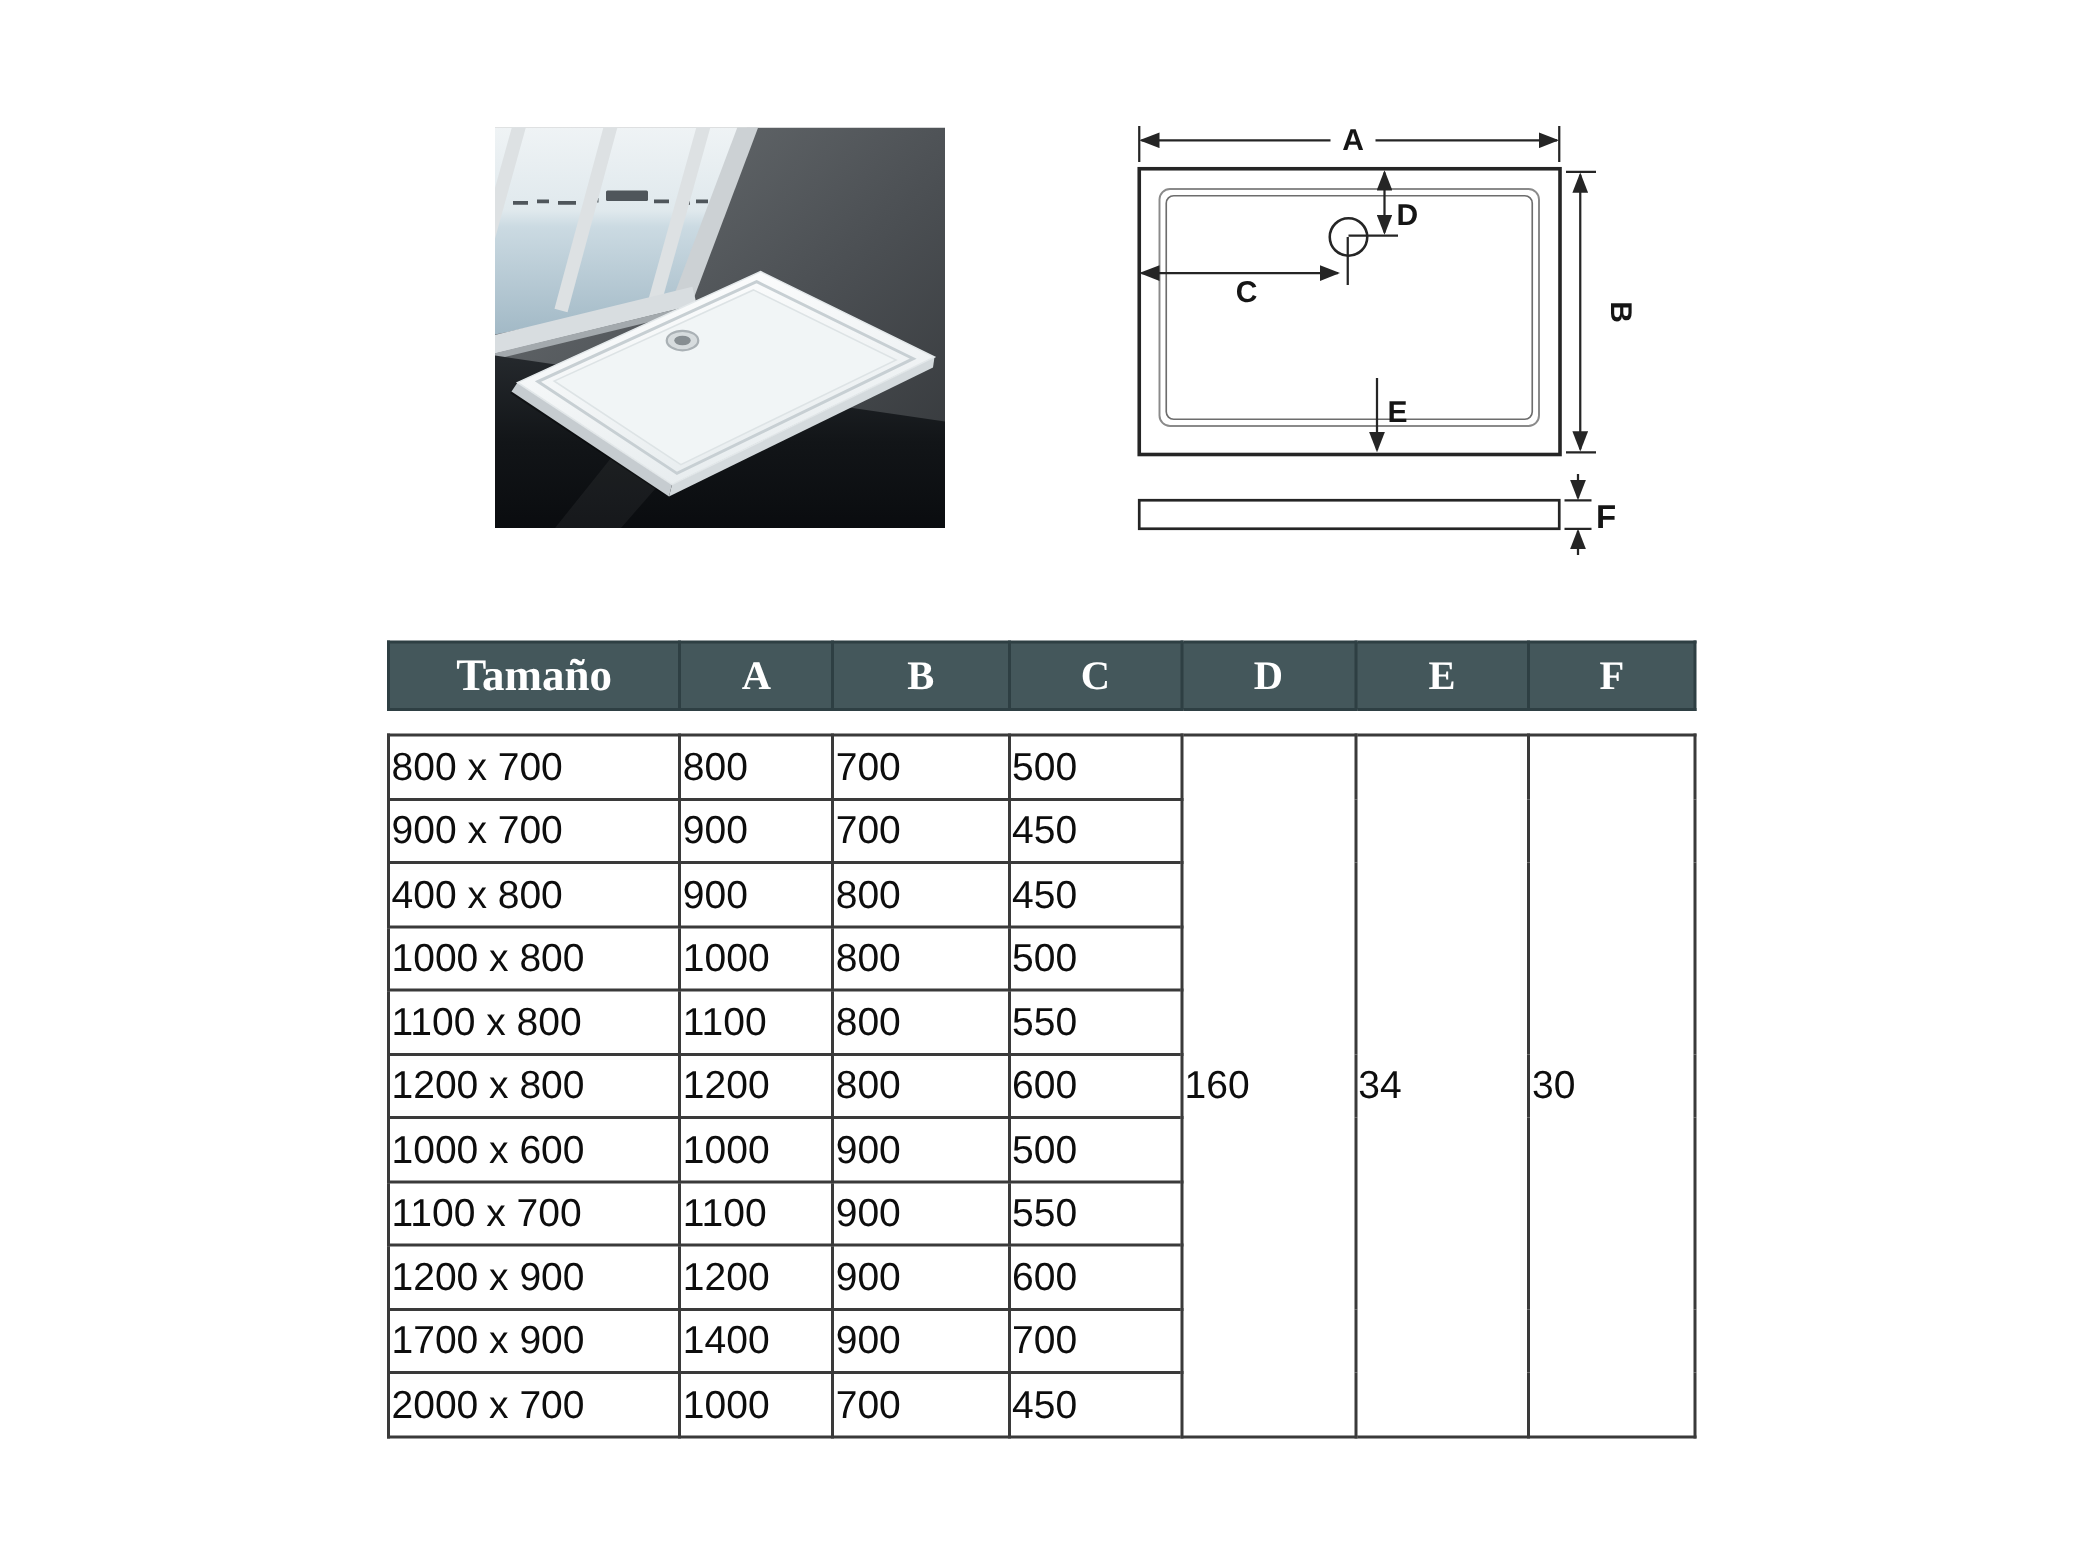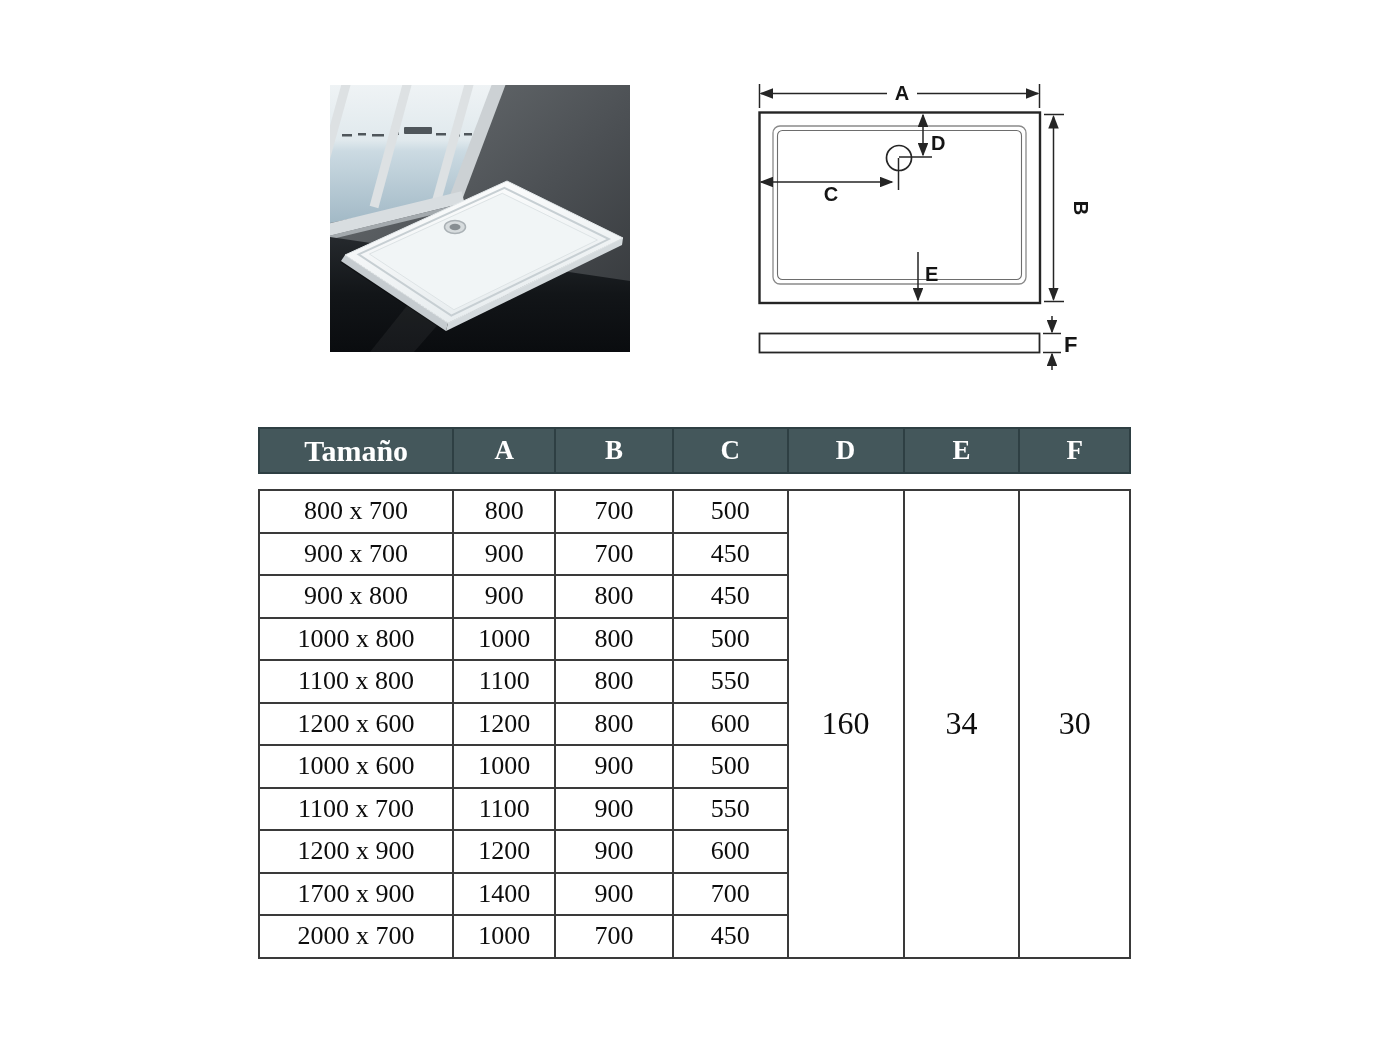--- a/index.html
+++ b/index.html
@@ -23,26 +23,26 @@
   .hdr-table{height:45px;}
   .hdr-table td{
     background:#44575b;color:#ffffff;text-align:center;vertical-align:middle;
     font-family:"Liberation Serif","DejaVu Serif",serif;font-weight:bold;
     border:2px solid #2e3f43;height:41px;
   }
   .hdr-size{font-size:30px;margin-top:44px;}
   .hdr-letter{font-size:27px;}
   .body-table{margin-top:15px;}
   .body-table td{
-    border:2px solid #3a3a3a;text-align:center;vertical-align:middle;
+    border:2px solid #3a3a3a;text-align:left;vertical-align:middle;
     font-size:26px;color:#0d0d0d;height:38.5px;background:#ffffff;
-    font-family:Liberation Serif, serif;
+    font-family:Liberation Sans, sans-serif;
     margin-top:42px;
   }
-  .body-table td.shared{font-size:32px;}
+  .body-table td.shared{font-size:26px;}
   col.c-size{width:22.3%;} col.c-a{width:11.7%;} col.c-b{width:13.5%;}
   col.c-c{width:13.2%;} col.c-d{width:13.3%;} col.c-e{width:13.3%;}
   col.c-f{width:12.7%;}
 </style>
 </head>
 <body>
 
 <div class="canvas">
 
   <div class="photo">
@@ -212,39 +212,39 @@
         <td rowspan="11" class="shared">34</td>
         <td rowspan="11" class="shared">30</td>
       </tr>
       <tr>
         <td>900 x 700</td>
         <td>900</td>
         <td>700</td>
         <td>450</td>
       </tr>
       <tr>
-        <td>900 x 800</td>
+        <td>400 x 800</td>
         <td>900</td>
         <td>800</td>
         <td>450</td>
       </tr>
       <tr>
         <td>1000 x 800</td>
         <td>1000</td>
         <td>800</td>
         <td>500</td>
       </tr>
       <tr>
         <td>1100 x 800</td>
         <td>1100</td>
         <td>800</td>
         <td>550</td>
       </tr>
       <tr>
-        <td>1200 x 600</td>
+        <td>1200 x 800</td>
         <td>1200</td>
         <td>800</td>
         <td>600</td>
       </tr>
       <tr>
         <td>1000 x 600</td>
         <td>1000</td>
         <td>900</td>
         <td>500</td>
       </tr>

